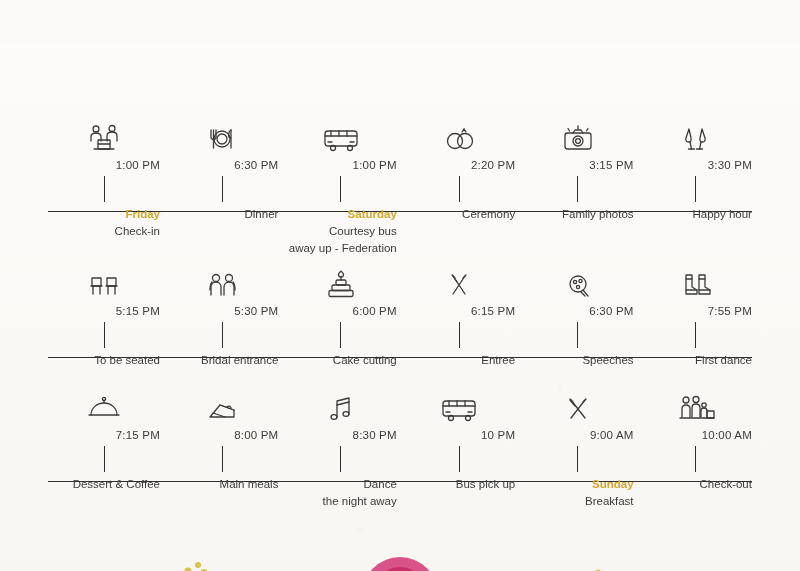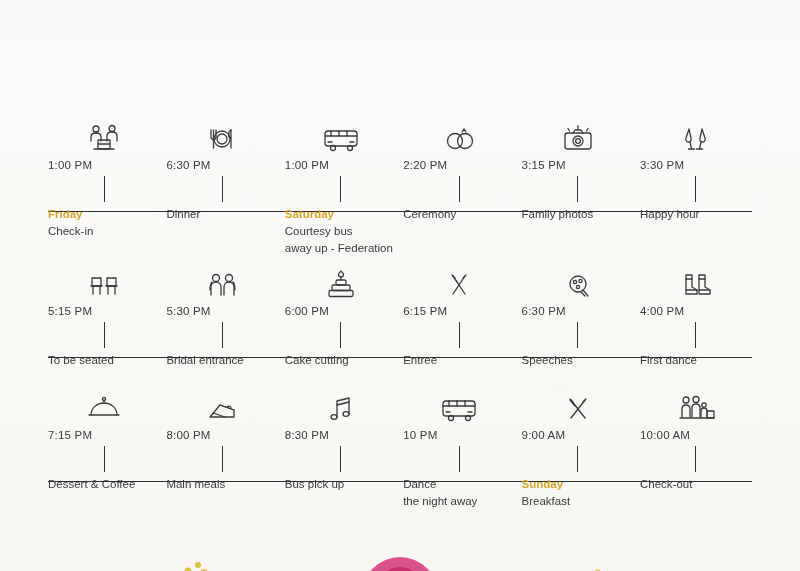--- a/index.html
+++ b/index.html
@@ -56,21 +56,21 @@
     height: 1px;
     background: #2f2f2f;
   }
   .cells {
     display: flex;
     justify-content: space-between;
     align-items: flex-start;
   }
   .cell {
     width: 112px;
-    text-align: left;
+    text-align: right;
     position: relative;
   }
   .icon {
     height: 38px;
     display: flex;
     align-items: flex-end;
     justify-content: center;
     margin-bottom: 4px;
   }
   .icon svg {
@@ -345,21 +345,21 @@
           <div class="icon">
             <svg width="44" height="32" viewBox="0 0 44 32" fill="none" stroke="#3b3b3b" stroke-width="1.3" stroke-linecap="round" stroke-linejoin="round">
               <path d="M12 6h6v12l5 3v4h-11z"></path>
               <path d="M12 21h11"></path>
               <path d="M12 10h6"></path>
               <path d="M25 6h6v12l5 3v4h-11z"></path>
               <path d="M25 21h11"></path>
               <path d="M25 10h6"></path>
             </svg>
           </div>
-          <div class="time">4:00 PM</div>
+          <div class="time">7:55 PM</div>
           <div class="tick"></div>
         </div>
 
       </div>
 
       <div class="row-line" style="top:94px;"></div>
 
       <div class="cells">
         <div class="cell">
           <div class="tick-bottom"></div>
@@ -483,26 +483,26 @@
         <div class="cell">
           <div class="tick-bottom"></div>
           <div class="label">Dessert &amp; Coffee</div>
         </div>
         <div class="cell">
           <div class="tick-bottom"></div>
           <div class="label">Main meals</div>
         </div>
         <div class="cell">
           <div class="tick-bottom"></div>
-          <div class="label">Bus pick up</div>
-        </div>
-        <div class="cell">
-          <div class="tick-bottom"></div>
           <div class="label">Dance</div>
           <div class="label">the night away</div>
+        </div>
+        <div class="cell">
+          <div class="tick-bottom"></div>
+          <div class="label">Bus pick up</div>
         </div>
         <div class="cell">
           <div class="tick-bottom"></div>
           <div class="label day">Sunday</div>
           <div class="label">Breakfast</div>
         </div>
         <div class="cell">
           <div class="tick-bottom"></div>
           <div class="label">Check-out</div>
         </div>

